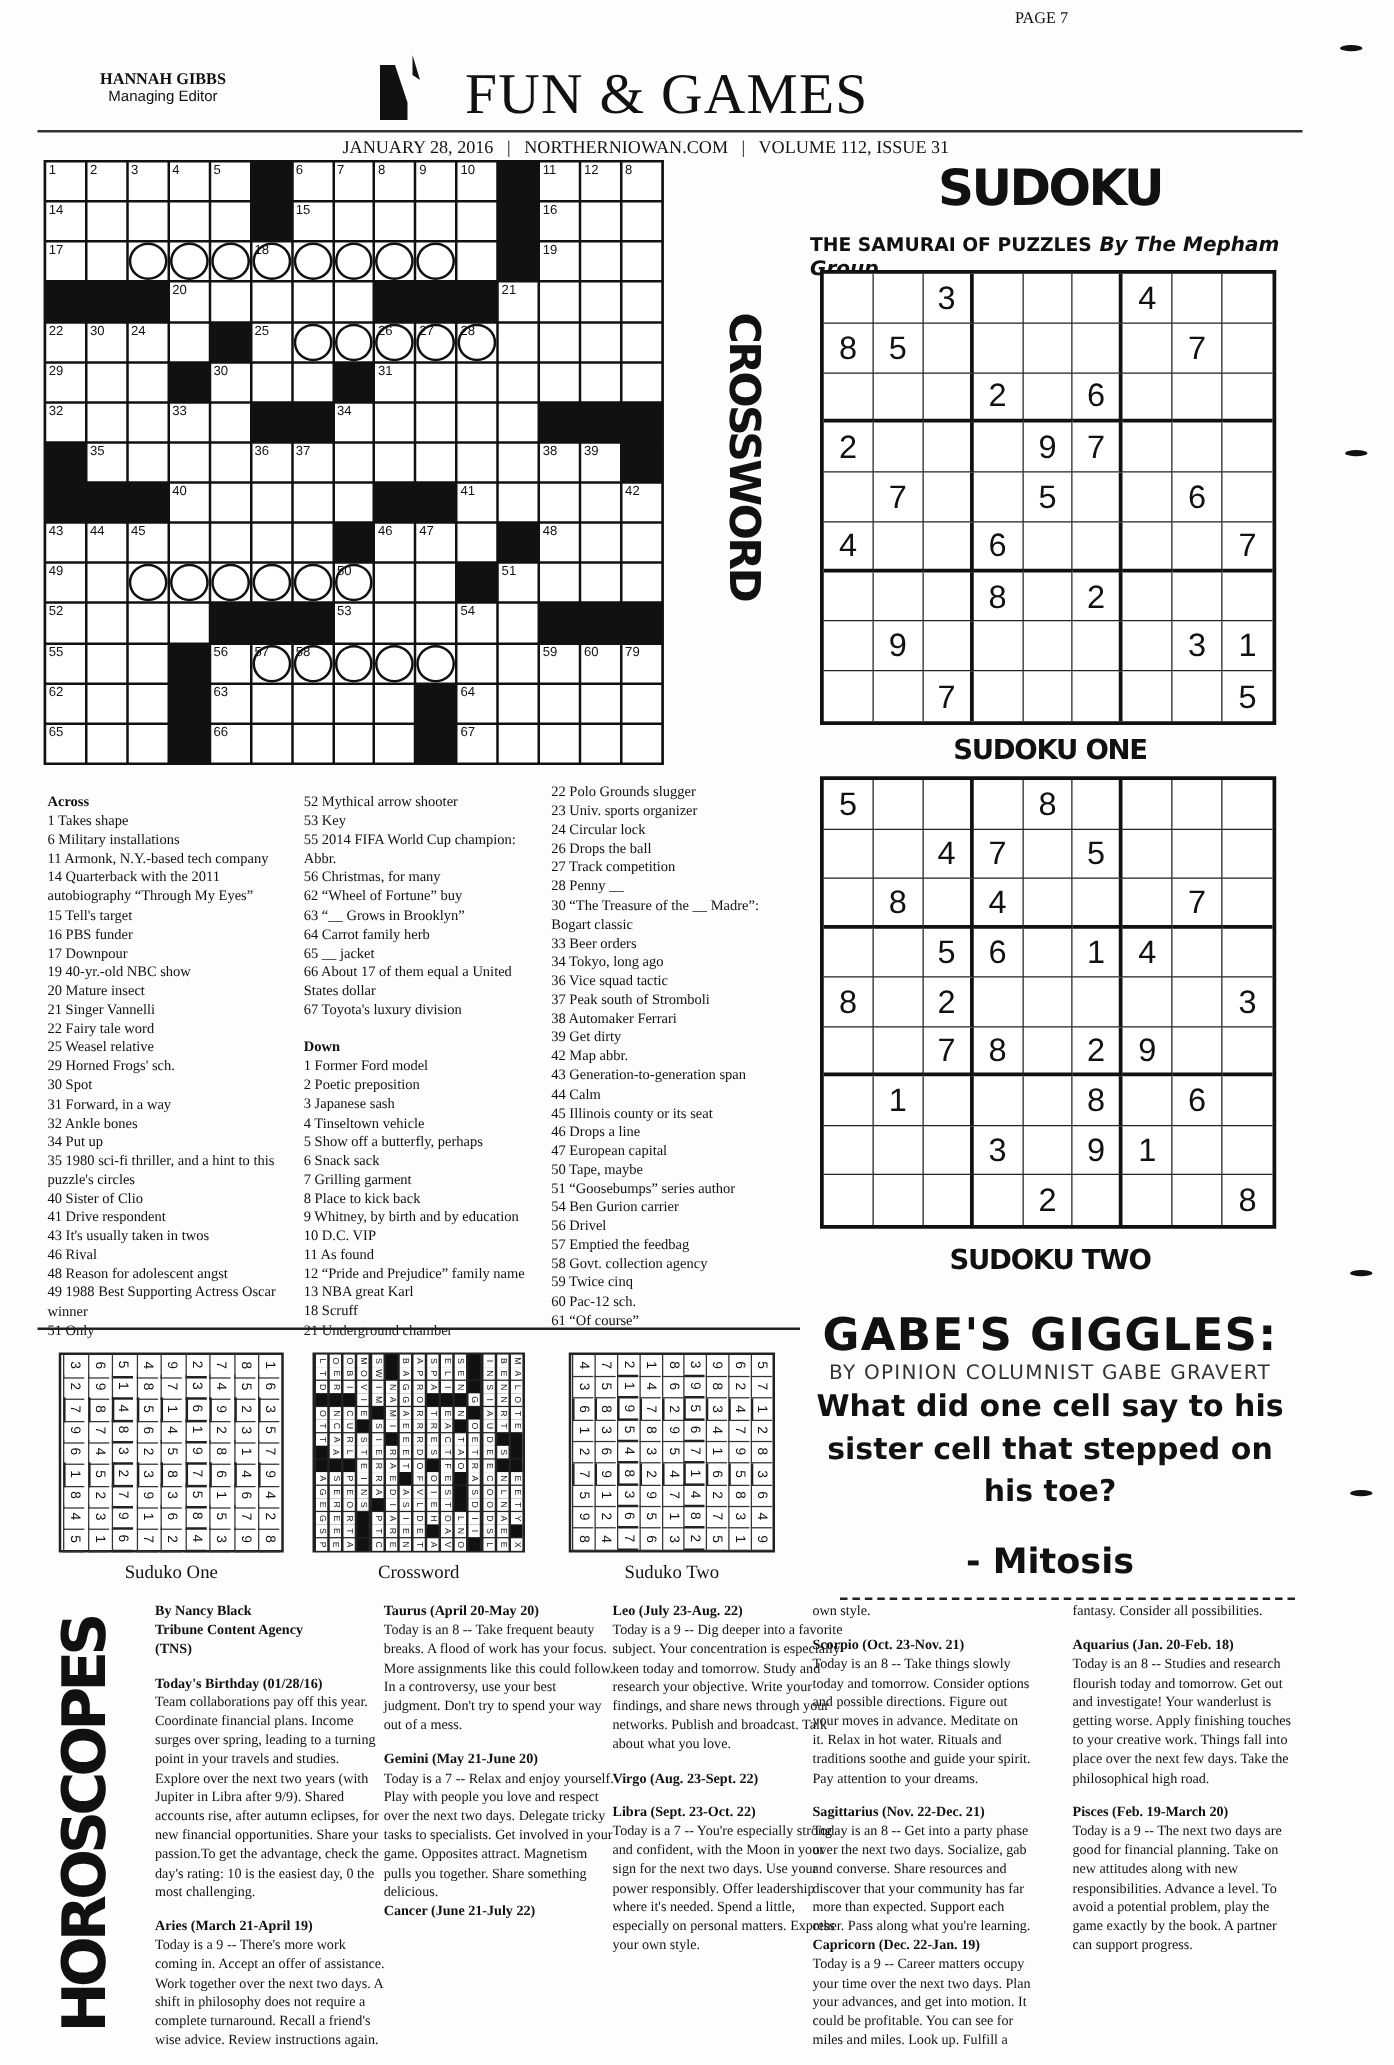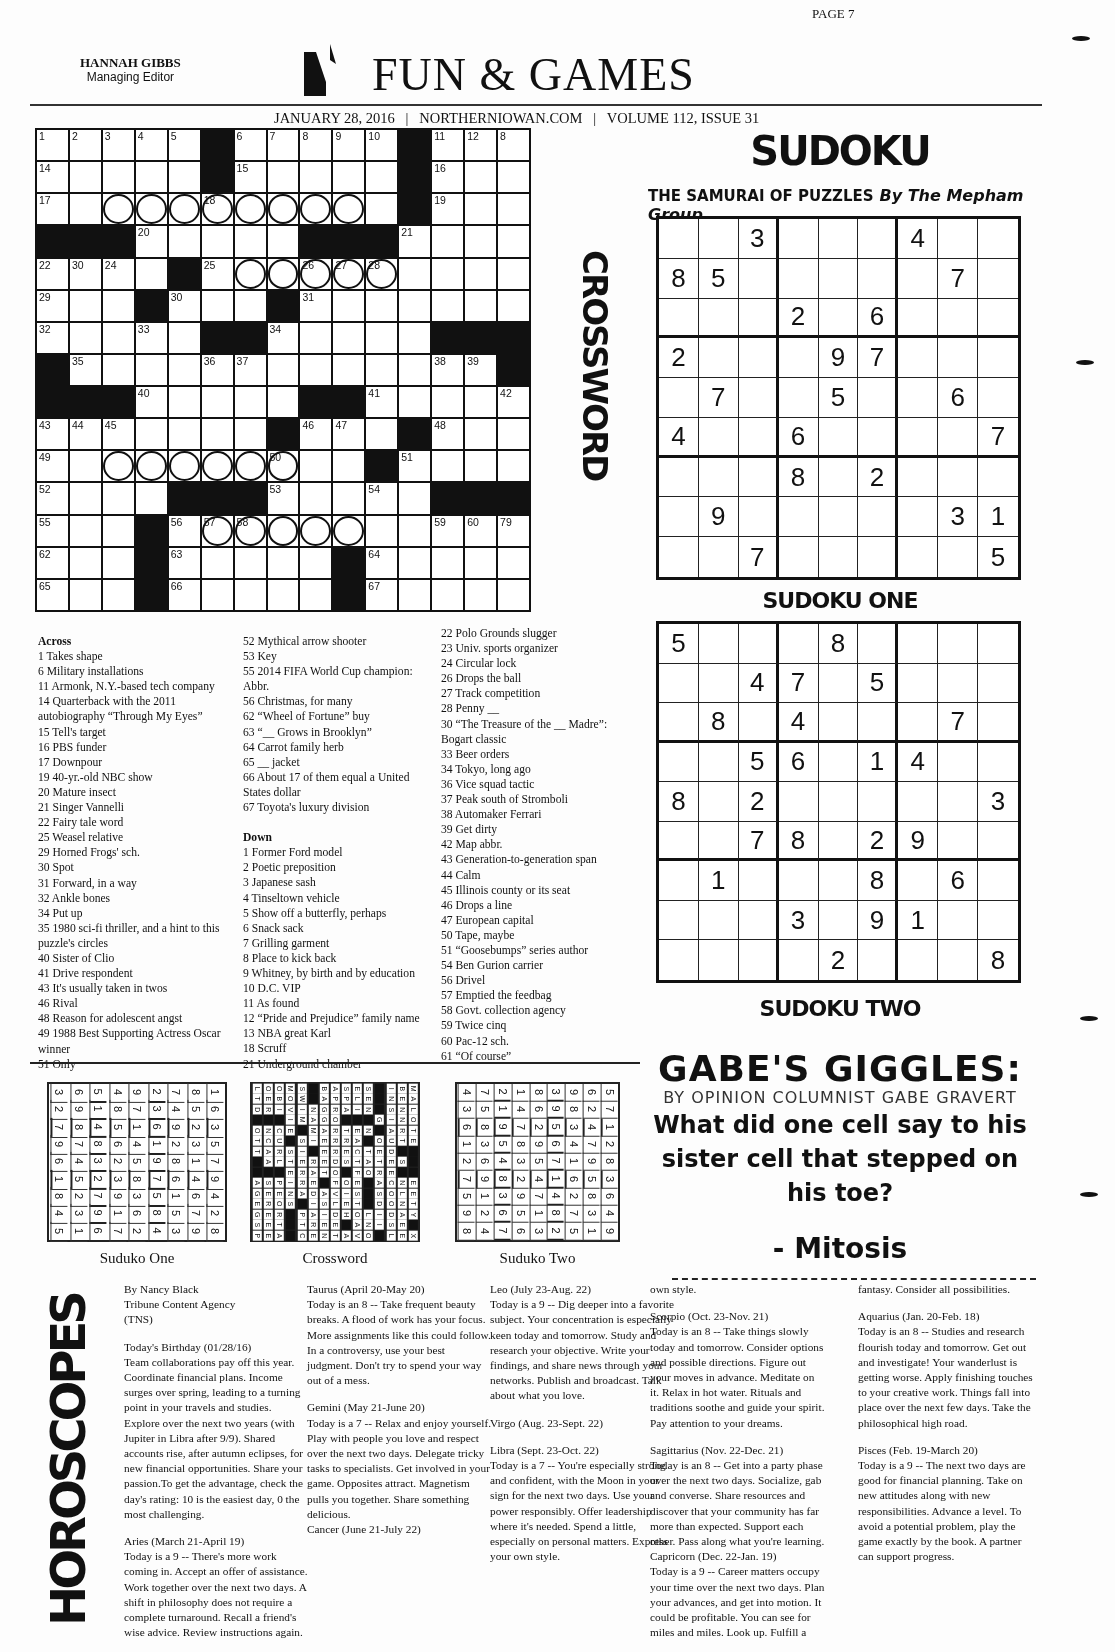--- a/index.html
+++ b/index.html
@@ -44,21 +44,21 @@
   .sol-cap { font-size: 15px; text-align: center; }
   
   .gabe-title { left: 640px; top: 1048px; width: 400px; text-align: center; font-family: "DejaVu Sans", sans-serif; font-weight: bold; font-size: 36px; letter-spacing: 1px; }
   .gabe-by { left: 640px; top: 1088px; width: 400px; text-align: center; font-family: "DejaVu Sans", sans-serif; font-size: 16px; letter-spacing: 1px; color: #333; }
   .gabe-q { left: 650px; top: 1108px; width: 380px; text-align: center; font-family: "DejaVu Sans", sans-serif; font-weight: bold; font-size: 24px; line-height: 34px; }
   .gabe-a { left: 640px; top: 1232px; width: 400px; text-align: center; font-family: "DejaVu Sans", sans-serif; font-weight: bold; font-size: 28px; }
   .dash { left: 672px; top: 1278px; width: 364px; border-top: 2px dashed #222; }
   
   .horo-label { left: 40px; top: 1290px; width: 70px; height: 340px; writing-mode: vertical-rl; transform: rotate(180deg); font-family: "DejaVu Sans", sans-serif; font-weight: bold; font-size: 48px; letter-spacing: -4px; text-align: center; }
   .hcol { font-size: 11.3px; line-height: 15.2px; width: 185px; }
-  .hcol .hd { font-weight: normal; }
+  .hcol .hd { font-weight: bold; }
   .hcol .sp { height: 12px; }
   .marks { width: 18px; height: 5px; background: #111; border-radius: 50%; }
 </style>
 </head>
 <body>
 
 <div class="abs page-num">PAGE 7</div>
 <div class="abs editor">
   <div class="name">HANNAH GIBBS</div>
   <div class="role">Managing Editor</div>

